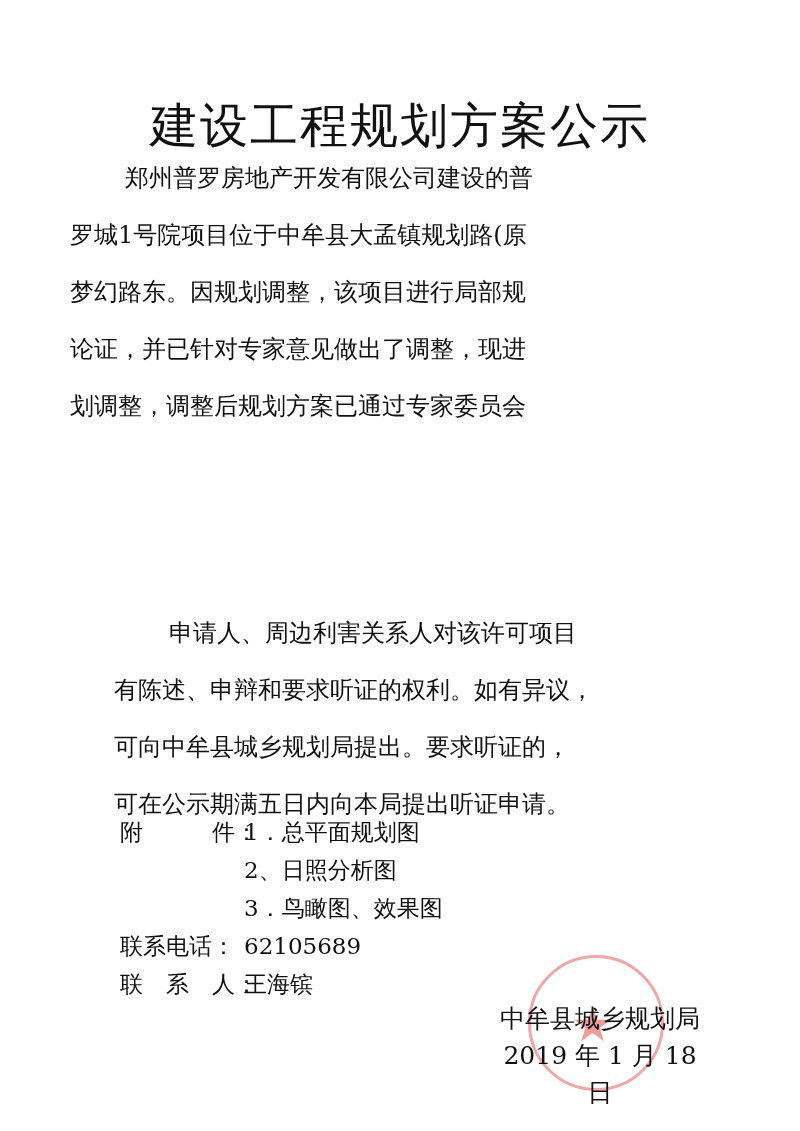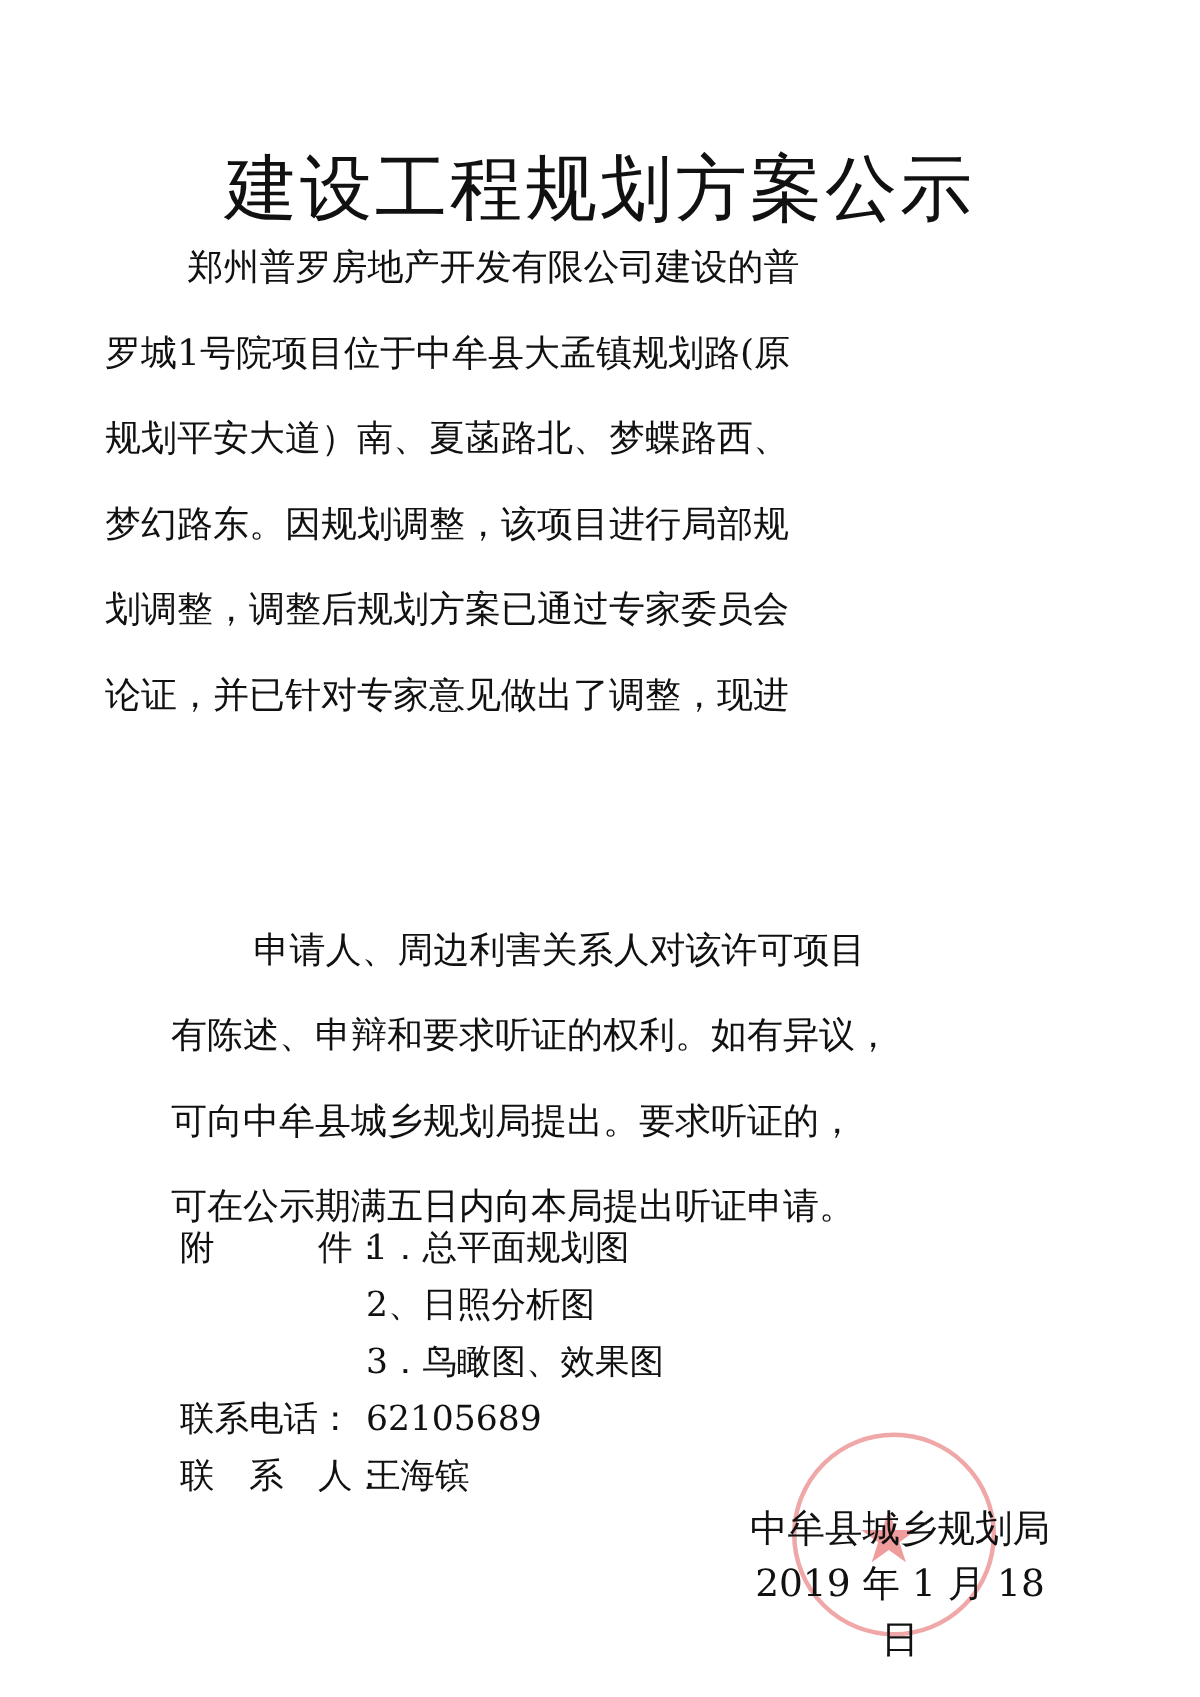--- a/index.html
+++ b/index.html
@@ -27,24 +27,23 @@
   .seal-star { position: absolute; left: 40px; top: 38px; font-size: 48px; color: rgba(220,50,50,0.8); }
 </style>
 </head>
 <body>
 
 <h1 class="title">建设工程规划方案公示</h1>
 
 <div class="body-text" id="p1">
   <div class="line indent">郑州普罗房地产开发有限公司建设的普</div>
   <div class="line">罗城1号院项目位于中牟县大孟镇规划路(原</div>
-  <div class="line">规划平安大道）南、夏菡路北、梦蝶路西、</div>
   <div class="line">梦幻路东。因规划调整，该项目进行局部规</div>
+  <div class="line">论证，并已针对专家意见做出了调整，现进</div>
   <div class="line">划调整，调整后规划方案已通过专家委员会</div>
-  <div class="line">论证，并已针对专家意见做出了调整，现进</div>
 </div>
 
 <div class="body-text" id="p2">
   <div class="line indent">申请人、周边利害关系人对该许可项目</div>
   <div class="line">有陈述、申辩和要求听证的权利。如有异议，</div>
   <div class="line">可向中牟县城乡规划局提出。要求听证的，</div>
   <div class="line">可在公示期满五日内向本局提出听证申请。</div>
 </div>
 
 <div class="attach">

